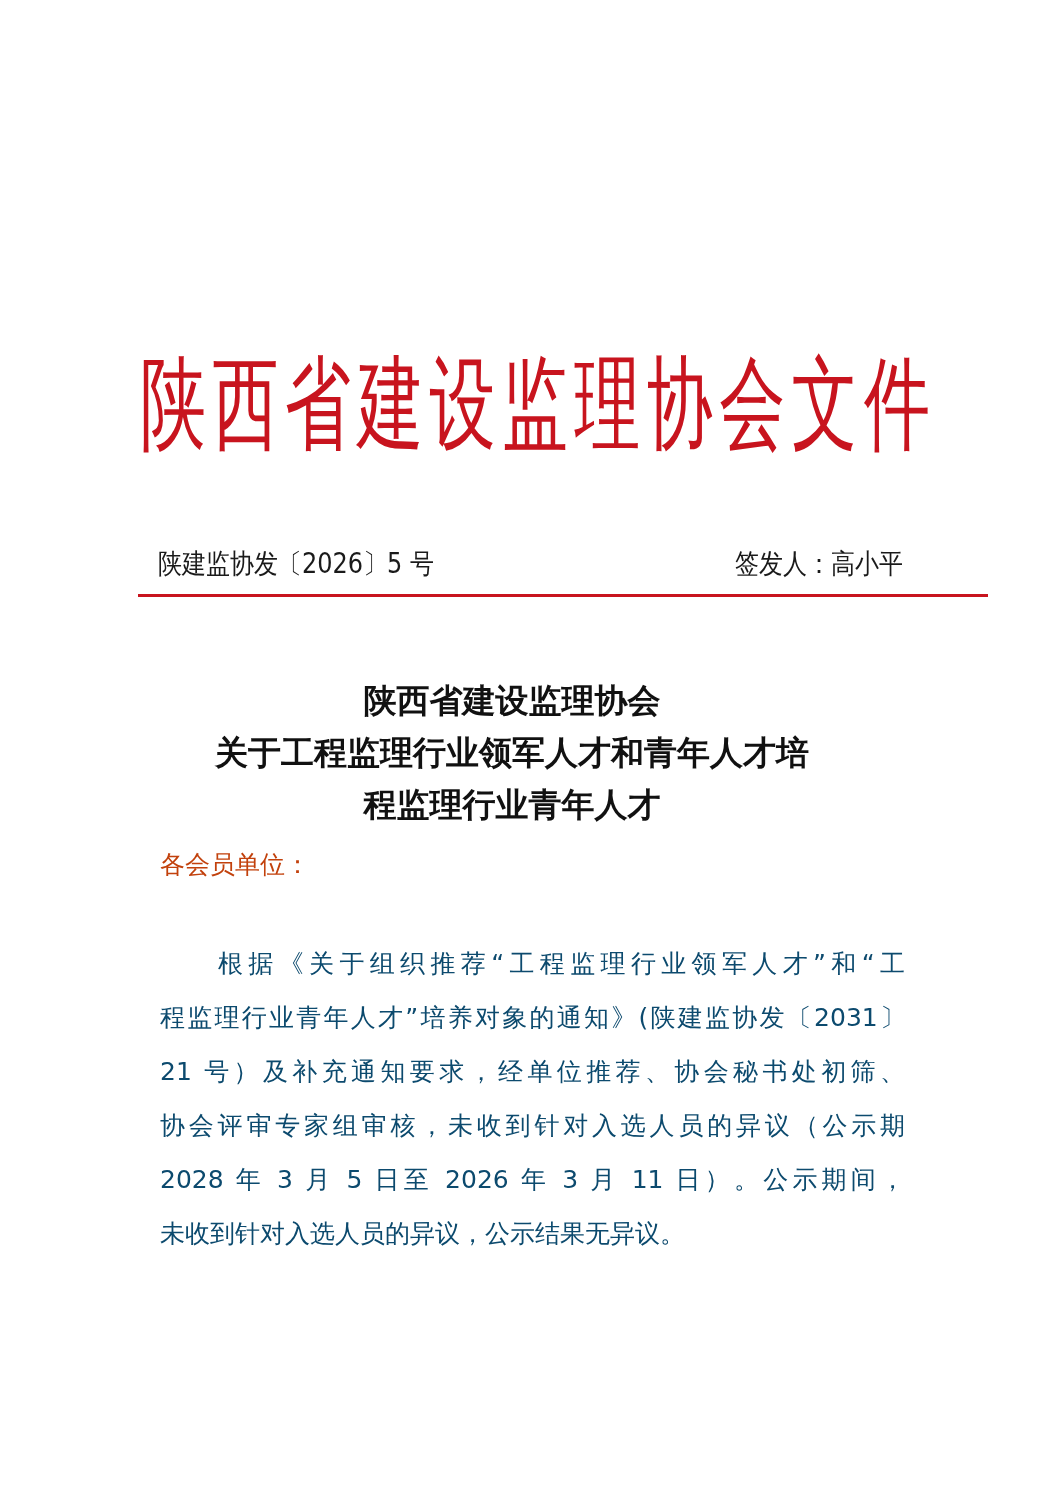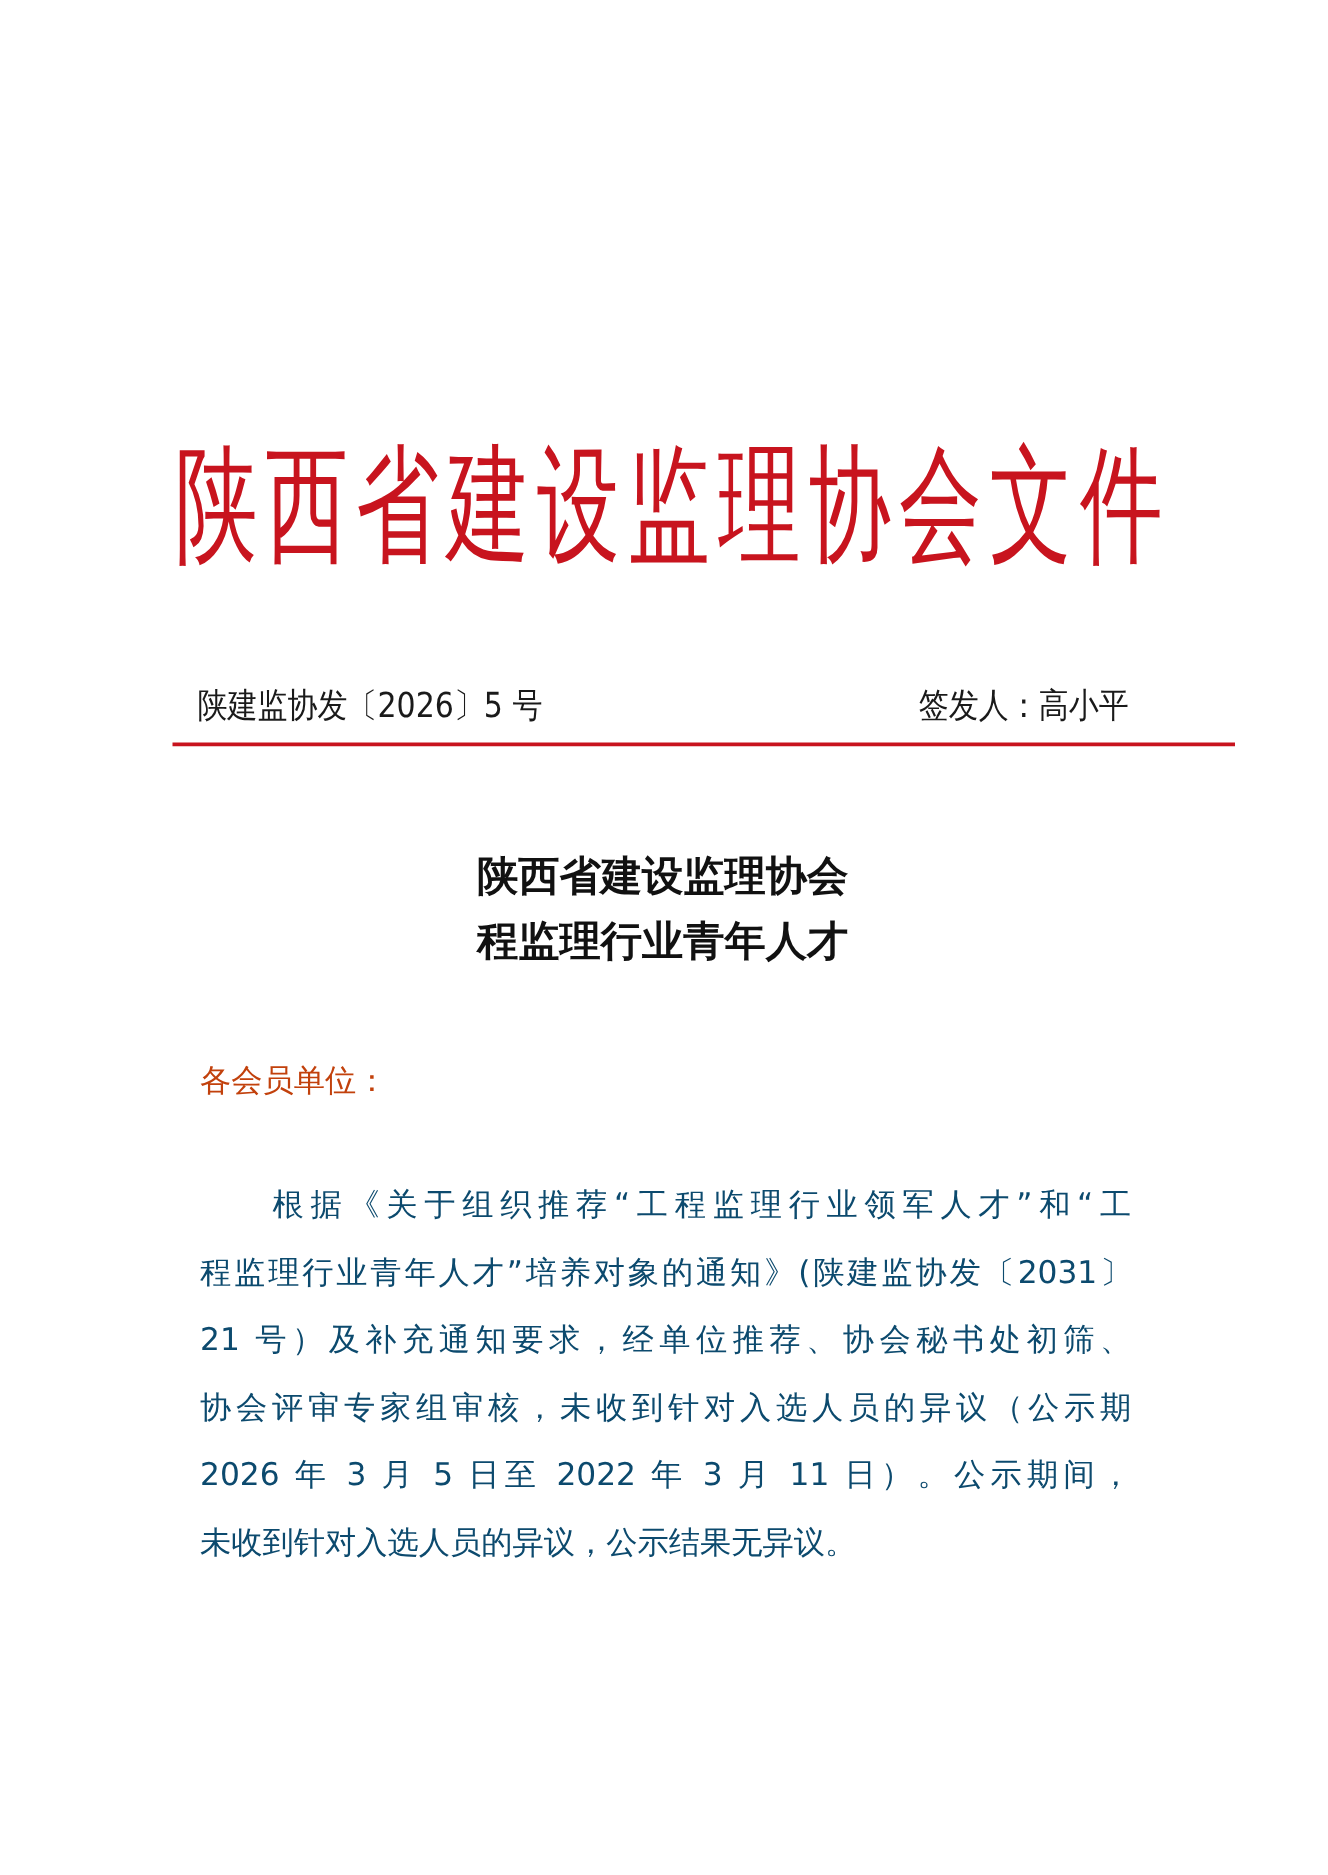--- a/index.html
+++ b/index.html
@@ -37,21 +37,21 @@
     }
     .docnum-row span { display: inline-block; transform: scaleY(1.15); }
     .red-rule {
       position: absolute;
       left: 138px; top: 594px;
       width: 850px; height: 3px;
       background: #c8141e;
     }
     .title {
       position: absolute;
-      left: 130px; top: 675px;
+      left: 112px; top: 675px;
       width: 800px;
       text-align: center;
       font-family: "DejaVu Serif", "Liberation Serif", serif;
       font-weight: bold;
       font-size: 33px;
       line-height: 52px;
       color: #111;
     }
     .title div { display: block; }
     .salutation {
@@ -92,25 +92,26 @@
 
 <div class="docnum-row">
   <span>陕建监协发〔2026〕5 号</span>
   <span>签发人：高小平</span>
 </div>
 
 <div class="red-rule"></div>
 
 <div class="title">
   <div>陕西省建设监理协会</div>
+  <div>关于工程监理行业领军人才和青年人才培</div>
   <div>程监理行业青年人才</div>
 </div>
 
 <div class="salutation">各会员单位：</div>
 
 <div class="body-para">
   <span class="line first">根据《关于组织推荐“工程监理行业领军人才”和“工</span>
   <span class="line">程监理行业青年人才”培养对象的通知》(陕建监协发〔2031〕</span>
   <span class="line">21 号）及补充通知要求，经单位推荐、协会秘书处初筛、</span>
   <span class="line">协会评审专家组审核，未收到针对入选人员的异议（公示期</span>
-  <span class="line">2026 年 3 月 5 日至 2022 年 3 月 11 日）。公示期间，</span>
+  <span class="line">2028 年 3 月 5 日至 2026 年 3 月 11 日）。公示期间，</span>
   <span class="line last">未收到针对入选人员的异议，公示结果无异议。</span>
 </div>
 
 </body></html>

